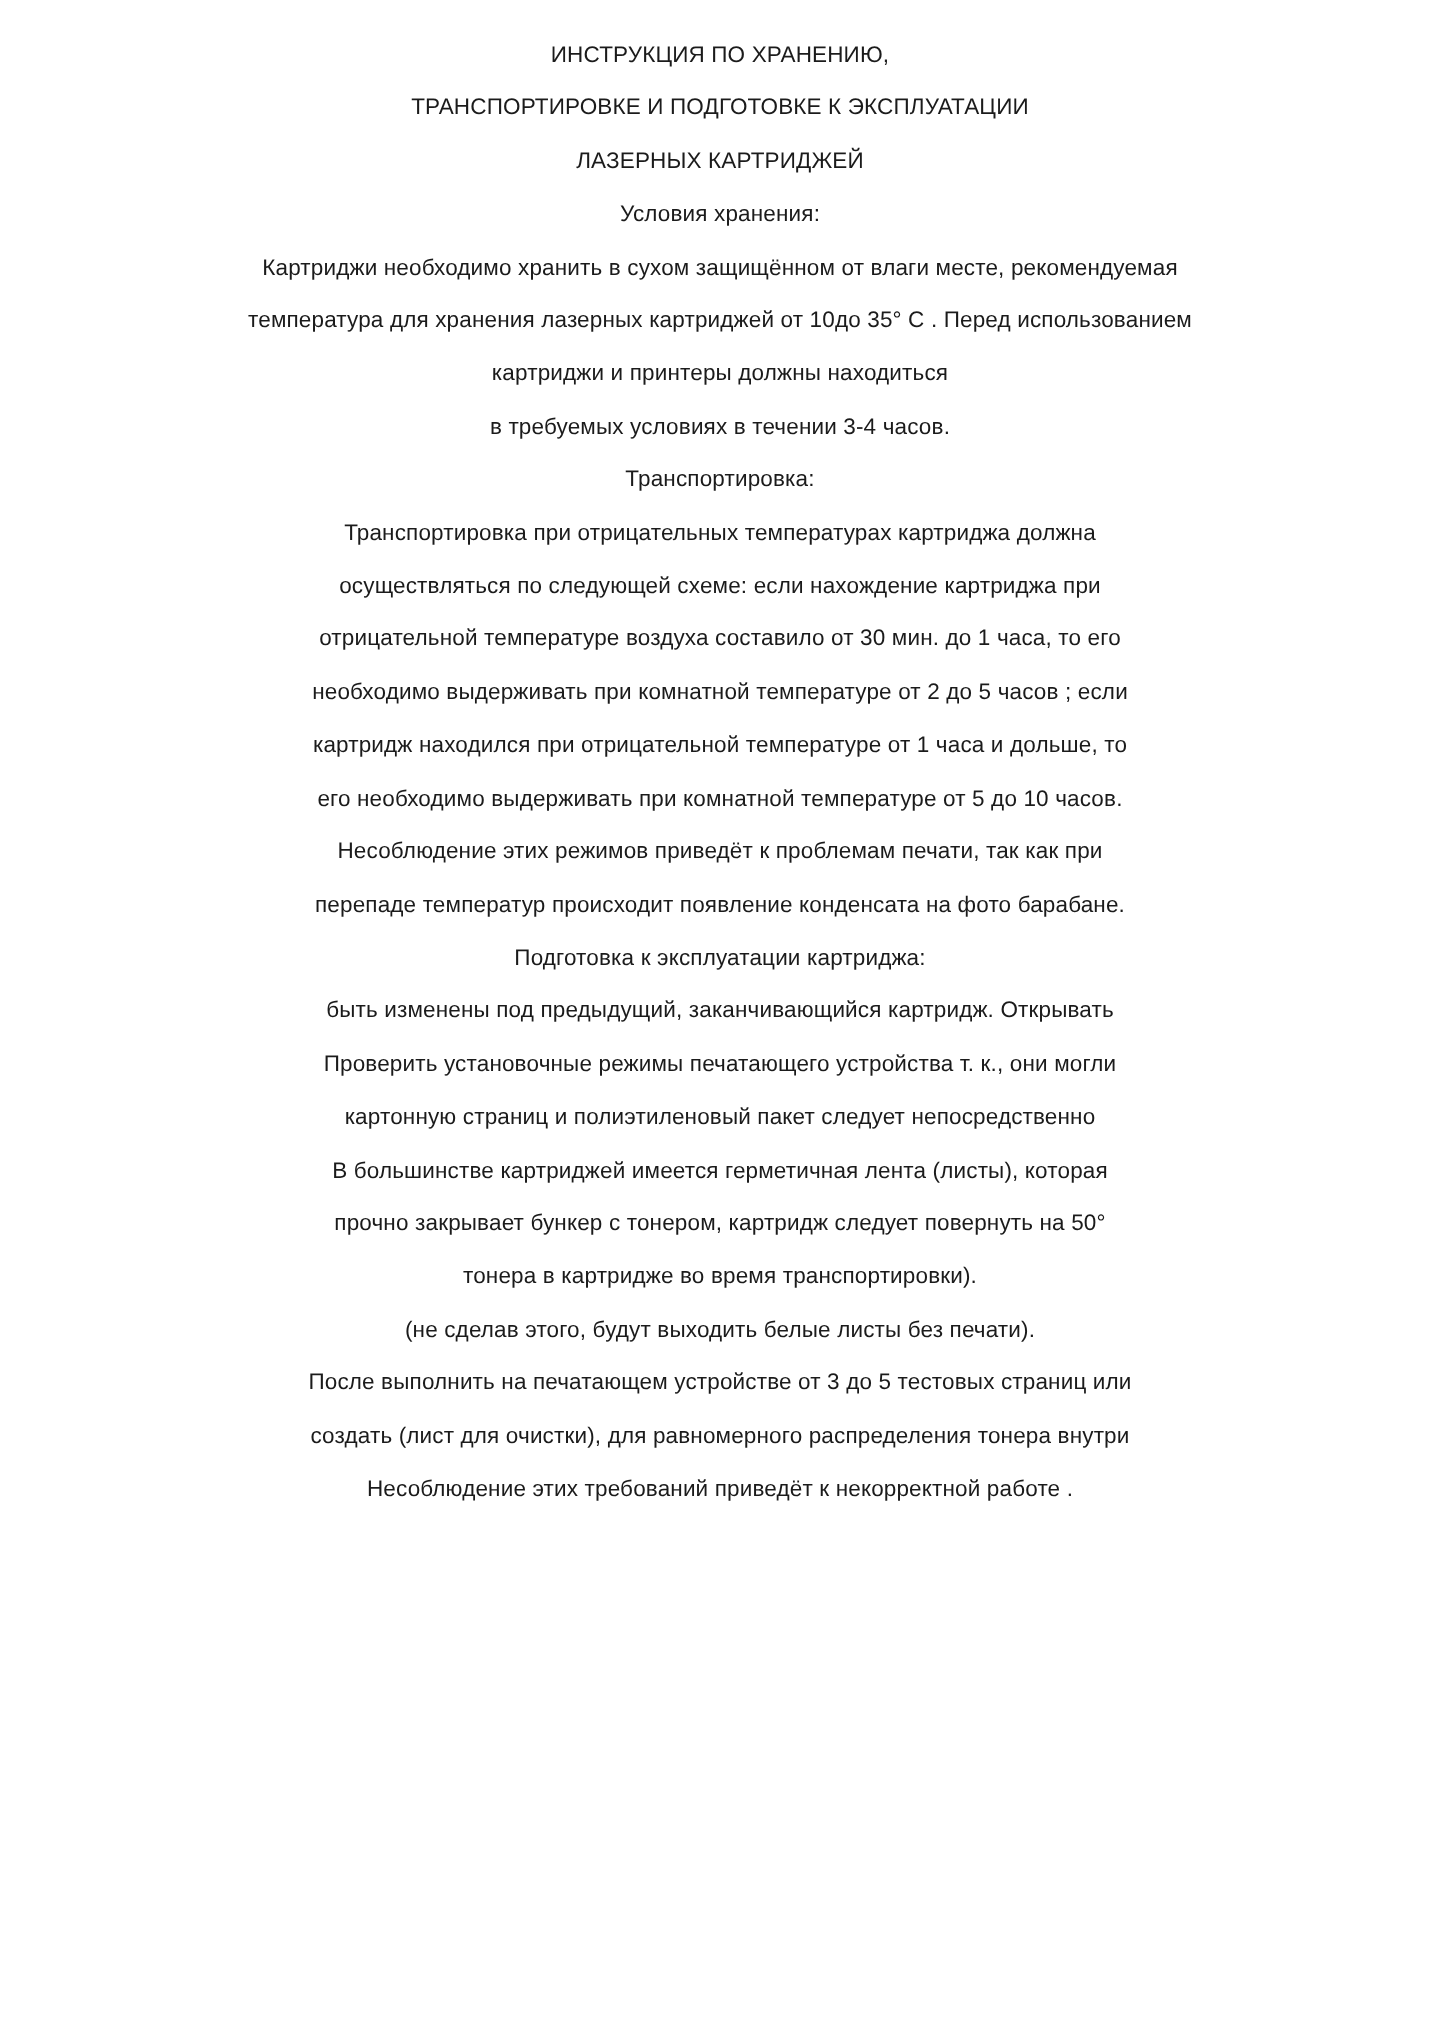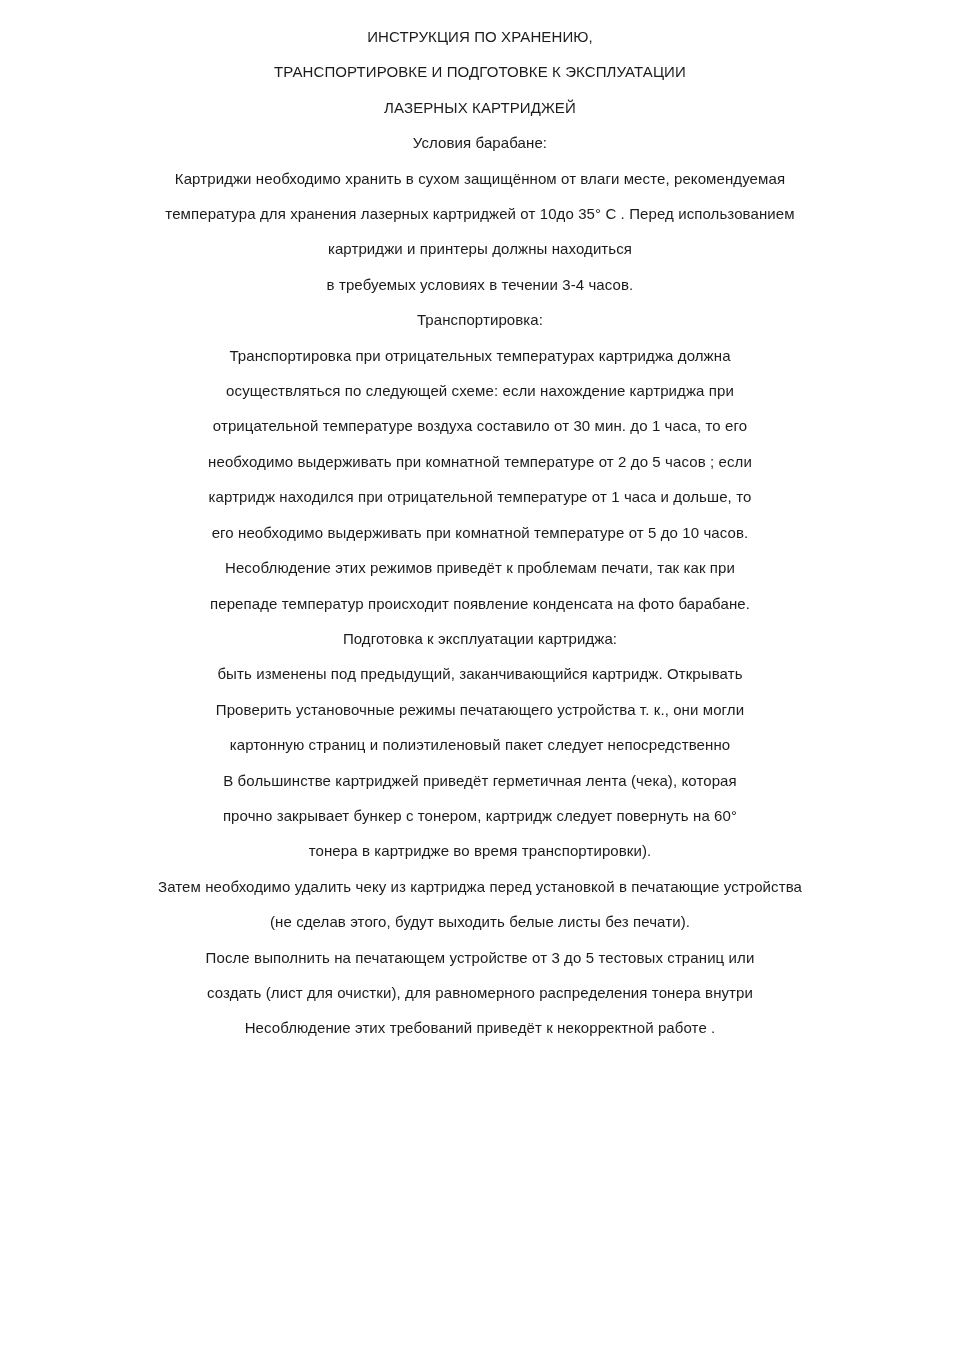--- a/index.html
+++ b/index.html
@@ -31,40 +31,39 @@
   }
 </style>
 </head>
 <body>
 
 <div class="page">
   <div class="doc">
     <p>ИНСТРУКЦИЯ ПО ХРАНЕНИЮ,</p>
     <p>ТРАНСПОРТИРОВКЕ И ПОДГОТОВКЕ К ЭКСПЛУАТАЦИИ</p>
     <p>ЛАЗЕРНЫХ КАРТРИДЖЕЙ</p>
-    <p>Условия барабане:</p>
+    <p>Условия хранения:</p>
     <p>Картриджи необходимо хранить в сухом защищённом от влаги месте, рекомендуемая</p>
     <p>температура для хранения лазерных картриджей от 10до 35° С . Перед использованием</p>
     <p>картриджи и принтеры должны находиться</p>
     <p>в требуемых условиях в течении 3-4 часов.</p>
     <p>Транспортировка:</p>
     <p>Транспортировка при отрицательных температурах картриджа должна</p>
     <p>осуществляться по следующей схеме: если нахождение картриджа при</p>
     <p>отрицательной температуре воздуха составило от 30 мин. до 1 часа, то его</p>
     <p>необходимо выдерживать при комнатной температуре от 2 до 5 часов ; если</p>
     <p>картридж находился при отрицательной температуре от 1 часа и дольше, то</p>
     <p>его необходимо выдерживать при комнатной температуре от 5 до 10 часов.</p>
     <p>Несоблюдение этих режимов приведёт к проблемам печати, так как при</p>
     <p>перепаде температур происходит появление конденсата на фото барабане.</p>
     <p>Подготовка к эксплуатации картриджа:</p>
     <p>быть изменены под предыдущий, заканчивающийся картридж. Открывать</p>
     <p>Проверить установочные режимы печатающего устройства т. к., они могли</p>
     <p>картонную страниц и полиэтиленовый пакет следует непосредственно</p>
-    <p>В большинстве картриджей приведёт герметичная лента (чека), которая</p>
-    <p>прочно закрывает бункер с тонером, картридж следует повернуть на 60°</p>
+    <p>В большинстве картриджей имеется герметичная лента (листы), которая</p>
+    <p>прочно закрывает бункер с тонером, картридж следует повернуть на 50°</p>
     <p>тонера в картридже во время транспортировки).</p>
-    <p>Затем необходимо удалить чеку из картриджа перед установкой в печатающие устройства</p>
     <p>(не сделав этого, будут выходить белые листы без печати).</p>
     <p>После выполнить на печатающем устройстве от 3 до 5 тестовых страниц или</p>
     <p>создать (лист для очистки), для равномерного распределения тонера внутри</p>
     <p>Несоблюдение этих требований приведёт к некорректной работе .</p>
   </div>
 </div>
 
 </body></html>

